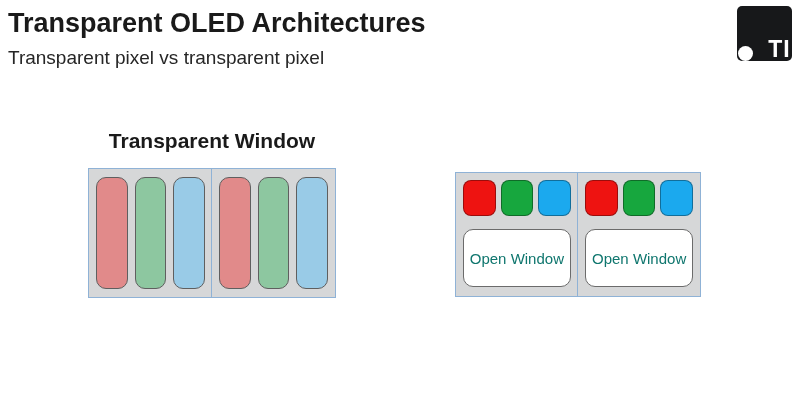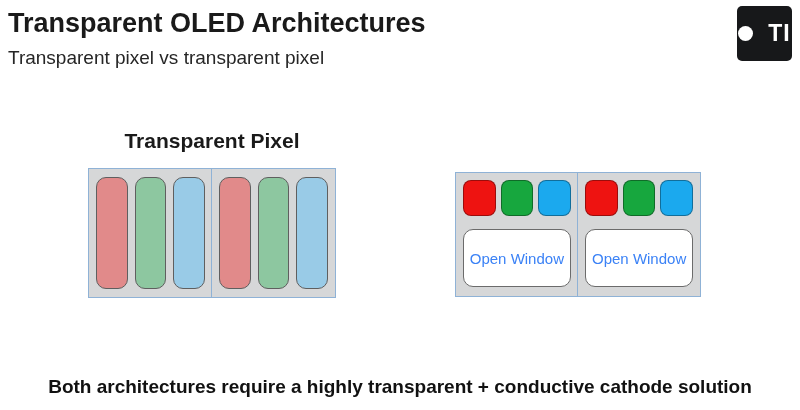--- a/index.html
+++ b/index.html
@@ -11,21 +11,21 @@
   .title{
     position:absolute;left:8px;top:8px;font-size:27px;font-weight:700;color:#1a1a1a;
     letter-spacing:0;white-space:nowrap;
   }
   .subtitle{
     position:absolute;left:8px;top:47px;font-size:19px;font-weight:400;color:#262626;
     white-space:nowrap;
   }
   .logo{
     position:absolute;right:8px;top:6px;width:55px;height:55px;border-radius:5px;
-    background:#17181a;display:flex;align-items:center;justify-content:center;gap:15px;
+    background:#17181a;display:flex;align-items:flex-end;justify-content:center;gap:15px;
   }
   .logo-dot{width:15px;height:15px;border-radius:50%;background:#ffffff;}
   .logo-text{color:#ffffff;font-weight:700;font-size:23px;letter-spacing:1px;line-height:1;}
   
   .diagram-heading{
     position:absolute;top:129px;font-size:21px;font-weight:600;color:#1a1a1a;
     text-align:center;white-space:nowrap;
   }
   .heading-pixel{left:88px;width:248px;}
   .heading-window{left:455px;width:246px;}
@@ -43,42 +43,42 @@
   .window-cell{
     flex:1;background:#d6d7d8;border:1.5px solid #8fb2d6;
     padding:7px;box-sizing:border-box;display:flex;flex-direction:column;
   }
   .window-cell + .window-cell{margin-left:-1.5px;}
   .square-row{display:grid;grid-template-columns:repeat(3,1fr);gap:5px;height:36px;}
   .square{border:1px solid rgba(0,0,0,0.35);border-radius:8px;}
   .open-window{
     margin-top:13px;height:58px;background:#ffffff;border:1.5px solid #6b6b6b;
     border-radius:10px;display:flex;align-items:center;justify-content:center;
-    font-size:15px;color:#3b82f6;box-sizing:border-box;white-space:nowrap;
+    font-size:15px;color:#0f766e;box-sizing:border-box;white-space:nowrap;
   }
   
   .footer{
     position:absolute;left:0;top:376px;width:800px;text-align:center;
     font-size:19px;font-weight:600;color:#111111;white-space:nowrap;
   }
 </style>
 </head>
 <body>
 
 <div class="slide">
 
   <div class="title">Transparent OLED Architectures</div>
   <div class="subtitle">Transparent pixel vs transparent pixel</div>
 
   <div class="logo">
     <span class="logo-dot"></span>
     <span class="logo-text">TI</span>
   </div>
 
-  <div class="diagram-heading heading-pixel">Transparent Pixel</div>
+  <div class="diagram-heading heading-pixel">Transparent Window</div>
 
   <div class="diagram diagram-pixel">
     <div class="pixel-cell">
       <div class="stripe" style="background: rgb(225, 138, 138);"></div>
       <div class="stripe" style="background: rgb(141, 199, 160);"></div>
       <div class="stripe" style="background: rgb(153, 203, 231);"></div>
     </div>
     <div class="pixel-cell">
       <div class="stripe" style="background: rgb(225, 138, 138);"></div>
       <div class="stripe" style="background: rgb(141, 199, 160);"></div>
@@ -98,15 +98,14 @@
     <div class="window-cell">
       <div class="square-row">
         <div class="square" style="background: rgb(238, 19, 17);"></div>
         <div class="square" style="background: rgb(23, 167, 62);"></div>
         <div class="square" style="background: rgb(27, 169, 238);"></div>
       </div>
       <div class="open-window">Open Window</div>
     </div>
   </div>
 
-  <div class="footer">Both architectures require a highly transparent + conductive cathode solution</div>
 
 </div>
 
 </body></html>

